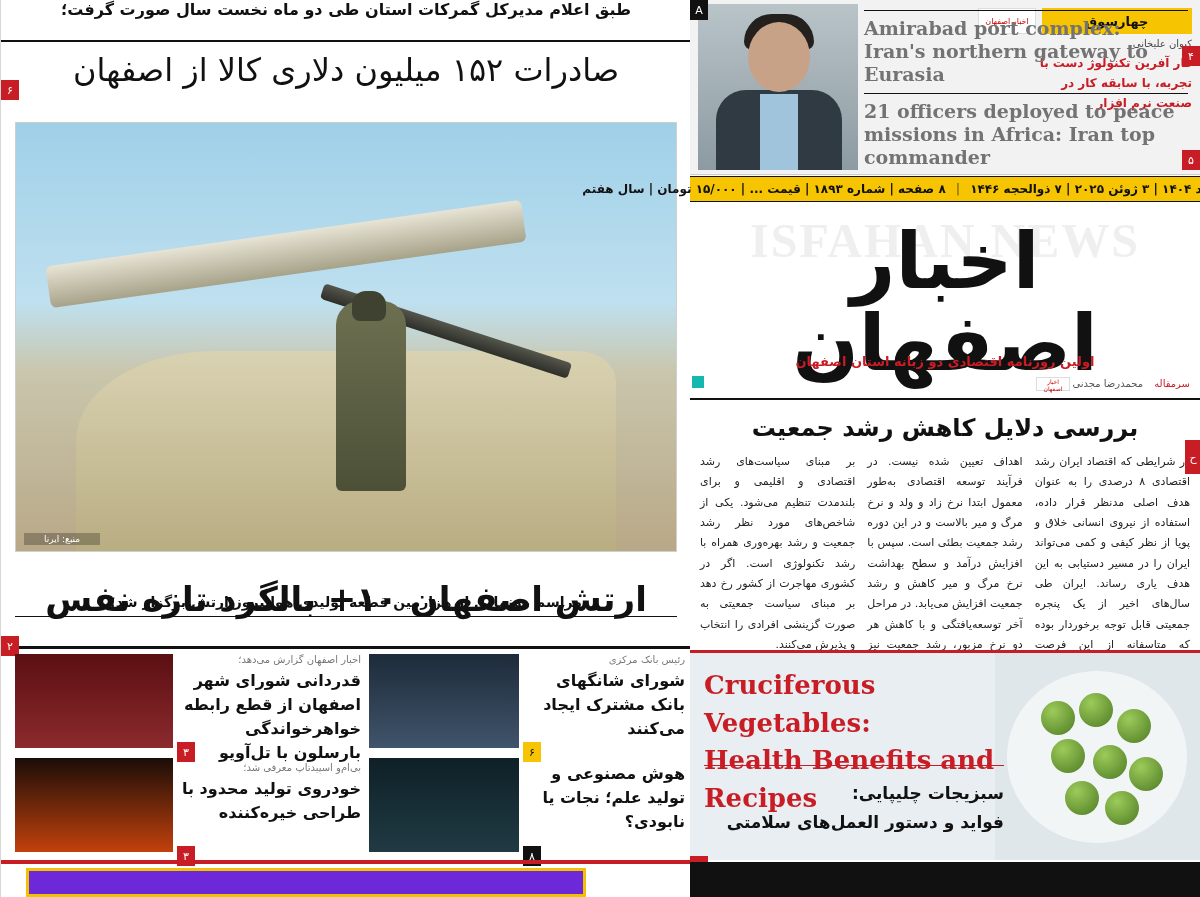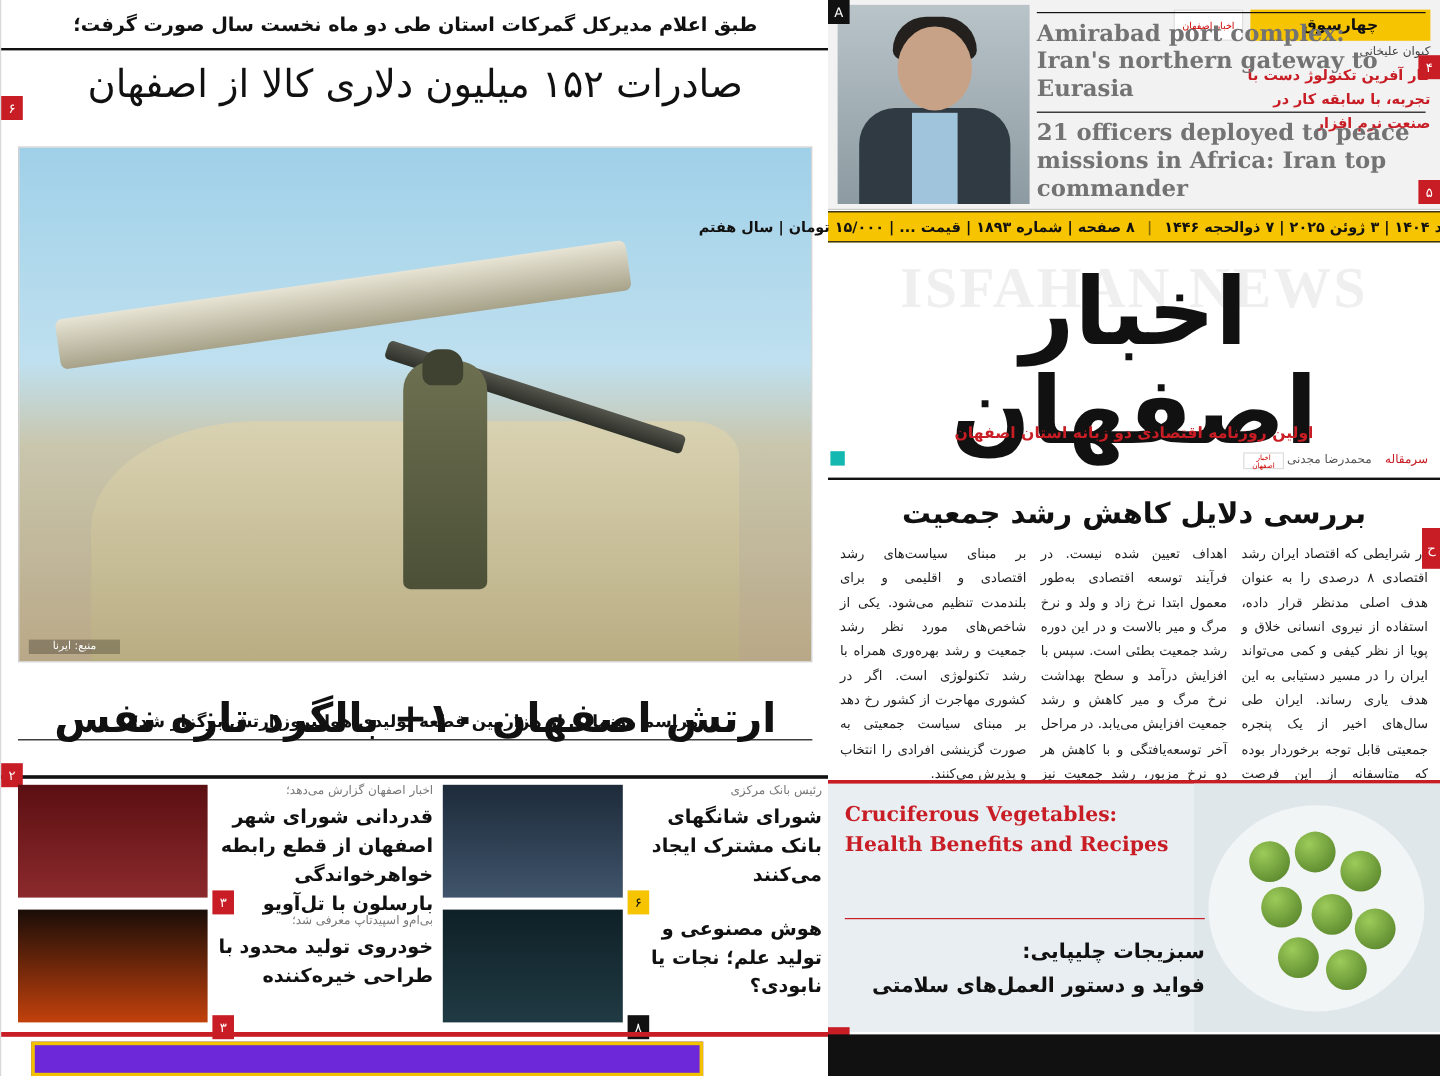--- a/index.html
+++ b/index.html
@@ -28,21 +28,21 @@
   
   .left-col {
     position: absolute; left: 0; top: 0;
     width: 690px; height: 897px;
     background: #fff;
     border-left: 1px solid #d8d8d8;
   }
   .kicker-bar {
     position: absolute; left: 0; top: 0; width: 690px; height: 42px;
     border-bottom: 2px solid #111;
-    display: flex; align-items: center; justify-content: center;
+    display: flex; align-items: flex-start; justify-content: center;
   }
   .kicker-bar .kicker {
     font-size: 16px; color: #111; font-weight: bold; letter-spacing: 0;
   }
   .lead-headline {
     position: absolute; top: 44px; left: 0; width: 690px;
     text-align: center;
     font-size: 32px; font-weight: normal; color: #111;
     line-height: 1.25;
     padding: 6px 12px 8px 12px;
@@ -243,21 +243,21 @@
     position: absolute; left: 12px; top: 18px; width: 180px; height: 172px;
     background: #f2f5f6; border-radius: 50%;
   }
   .sprout {
     position: absolute; width: 34px; height: 34px; border-radius: 50%;
     background: radial-gradient(circle at 35% 30%, #9ccb5a, #4e7a23);
   }
   .feature .eng-title {
     position: absolute; left: 14px; top: 14px; width: 300px;
     font-family: "DejaVu Serif", serif; font-weight: bold; color: #c81d25;
-    font-size: 17px; line-height: 1.45; text-align: left;
+    font-size: 26px; line-height: 1.45; text-align: left;
   }
   .feature .fa-title {
     position: absolute; left: 14px; top: 126px; width: 300px;
     font-size: 17px; font-weight: bold; color: #111; line-height: 1.7;
     text-align: right; direction: rtl;
   }
   .feature .rule {
     position: absolute; left: 14px; top: 112px; width: 300px; height: 1px;
     background: #c81d25;
   }

